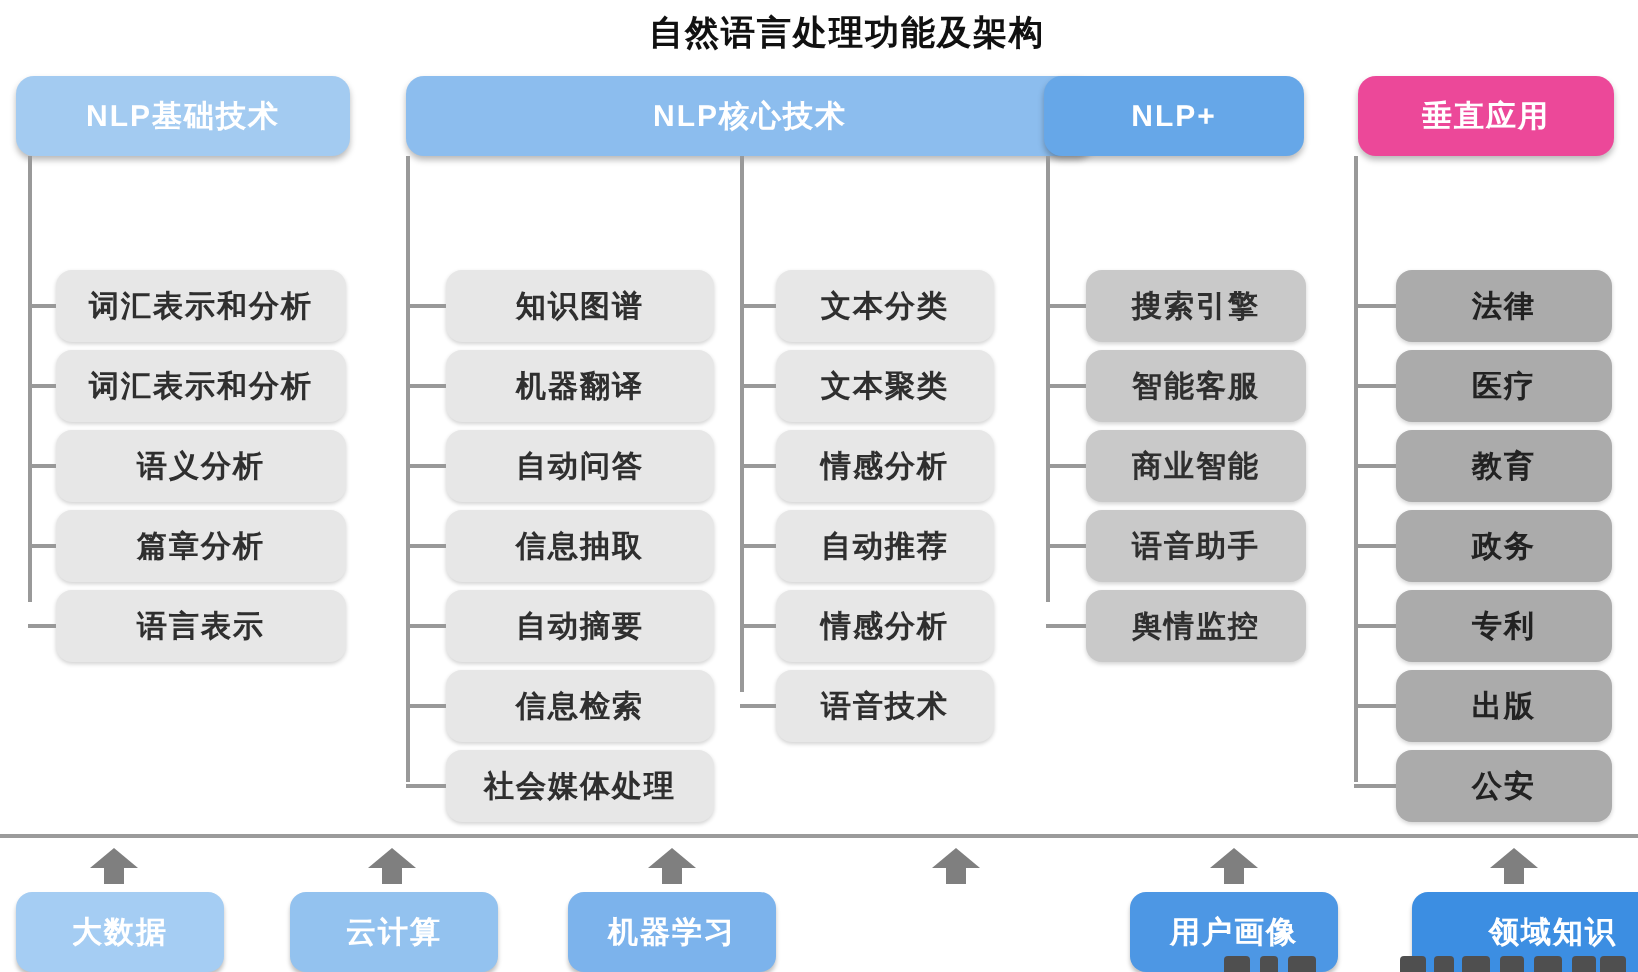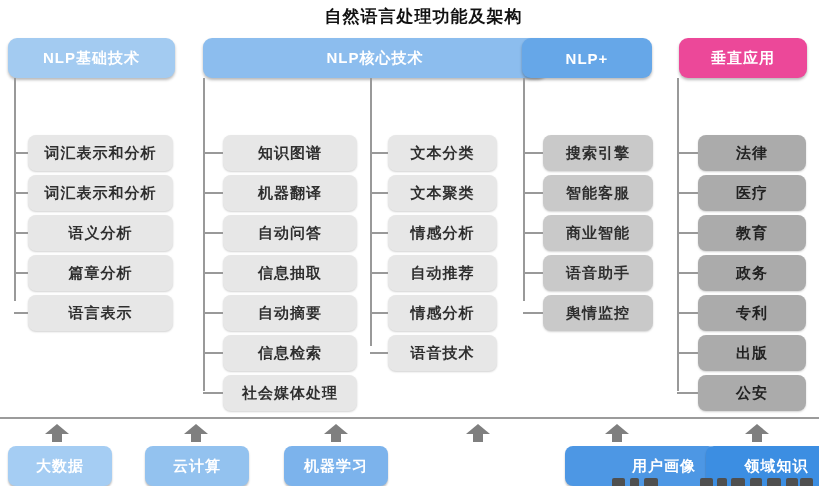--- a/index.html
+++ b/index.html
@@ -62,21 +62,21 @@
   .bb{
     position:absolute;top:446px;height:40px;border-radius:8px;
     display:flex;align-items:center;justify-content:center;
     color:#fff;font-size:15px;font-weight:bold;letter-spacing:1px;
     box-shadow:0 2px 2px rgba(0,0,0,0.25);
   }
   .bb1{left:8px;width:104px;background:#a5cdf3;}
   .bb2{left:145px;width:104px;background:#93c2ef;}
   .bb3{left:284px;width:104px;background:#7cb3ec;}
   .bb4{left:426px;width:105px;background:#ef4444;margin-top:48px;}
-  .bb5{left:565px;width:104px;background:#4d97e4;padding-left:47px;}
+  .bb5{left:565px;width:104px;background:#4d97e4;}
   .bb6{left:706px;width:103px;background:#3c8ee2;padding-left:19px;}
   
   .wm{position:absolute;top:478px;height:8px;background:#4f4f4f;border-radius:2px 2px 0 0;}
 </style>
 </head>
 <body>
 
 <div class="canvas">
 
   <div class="title">自然语言处理功能及架构</div>

